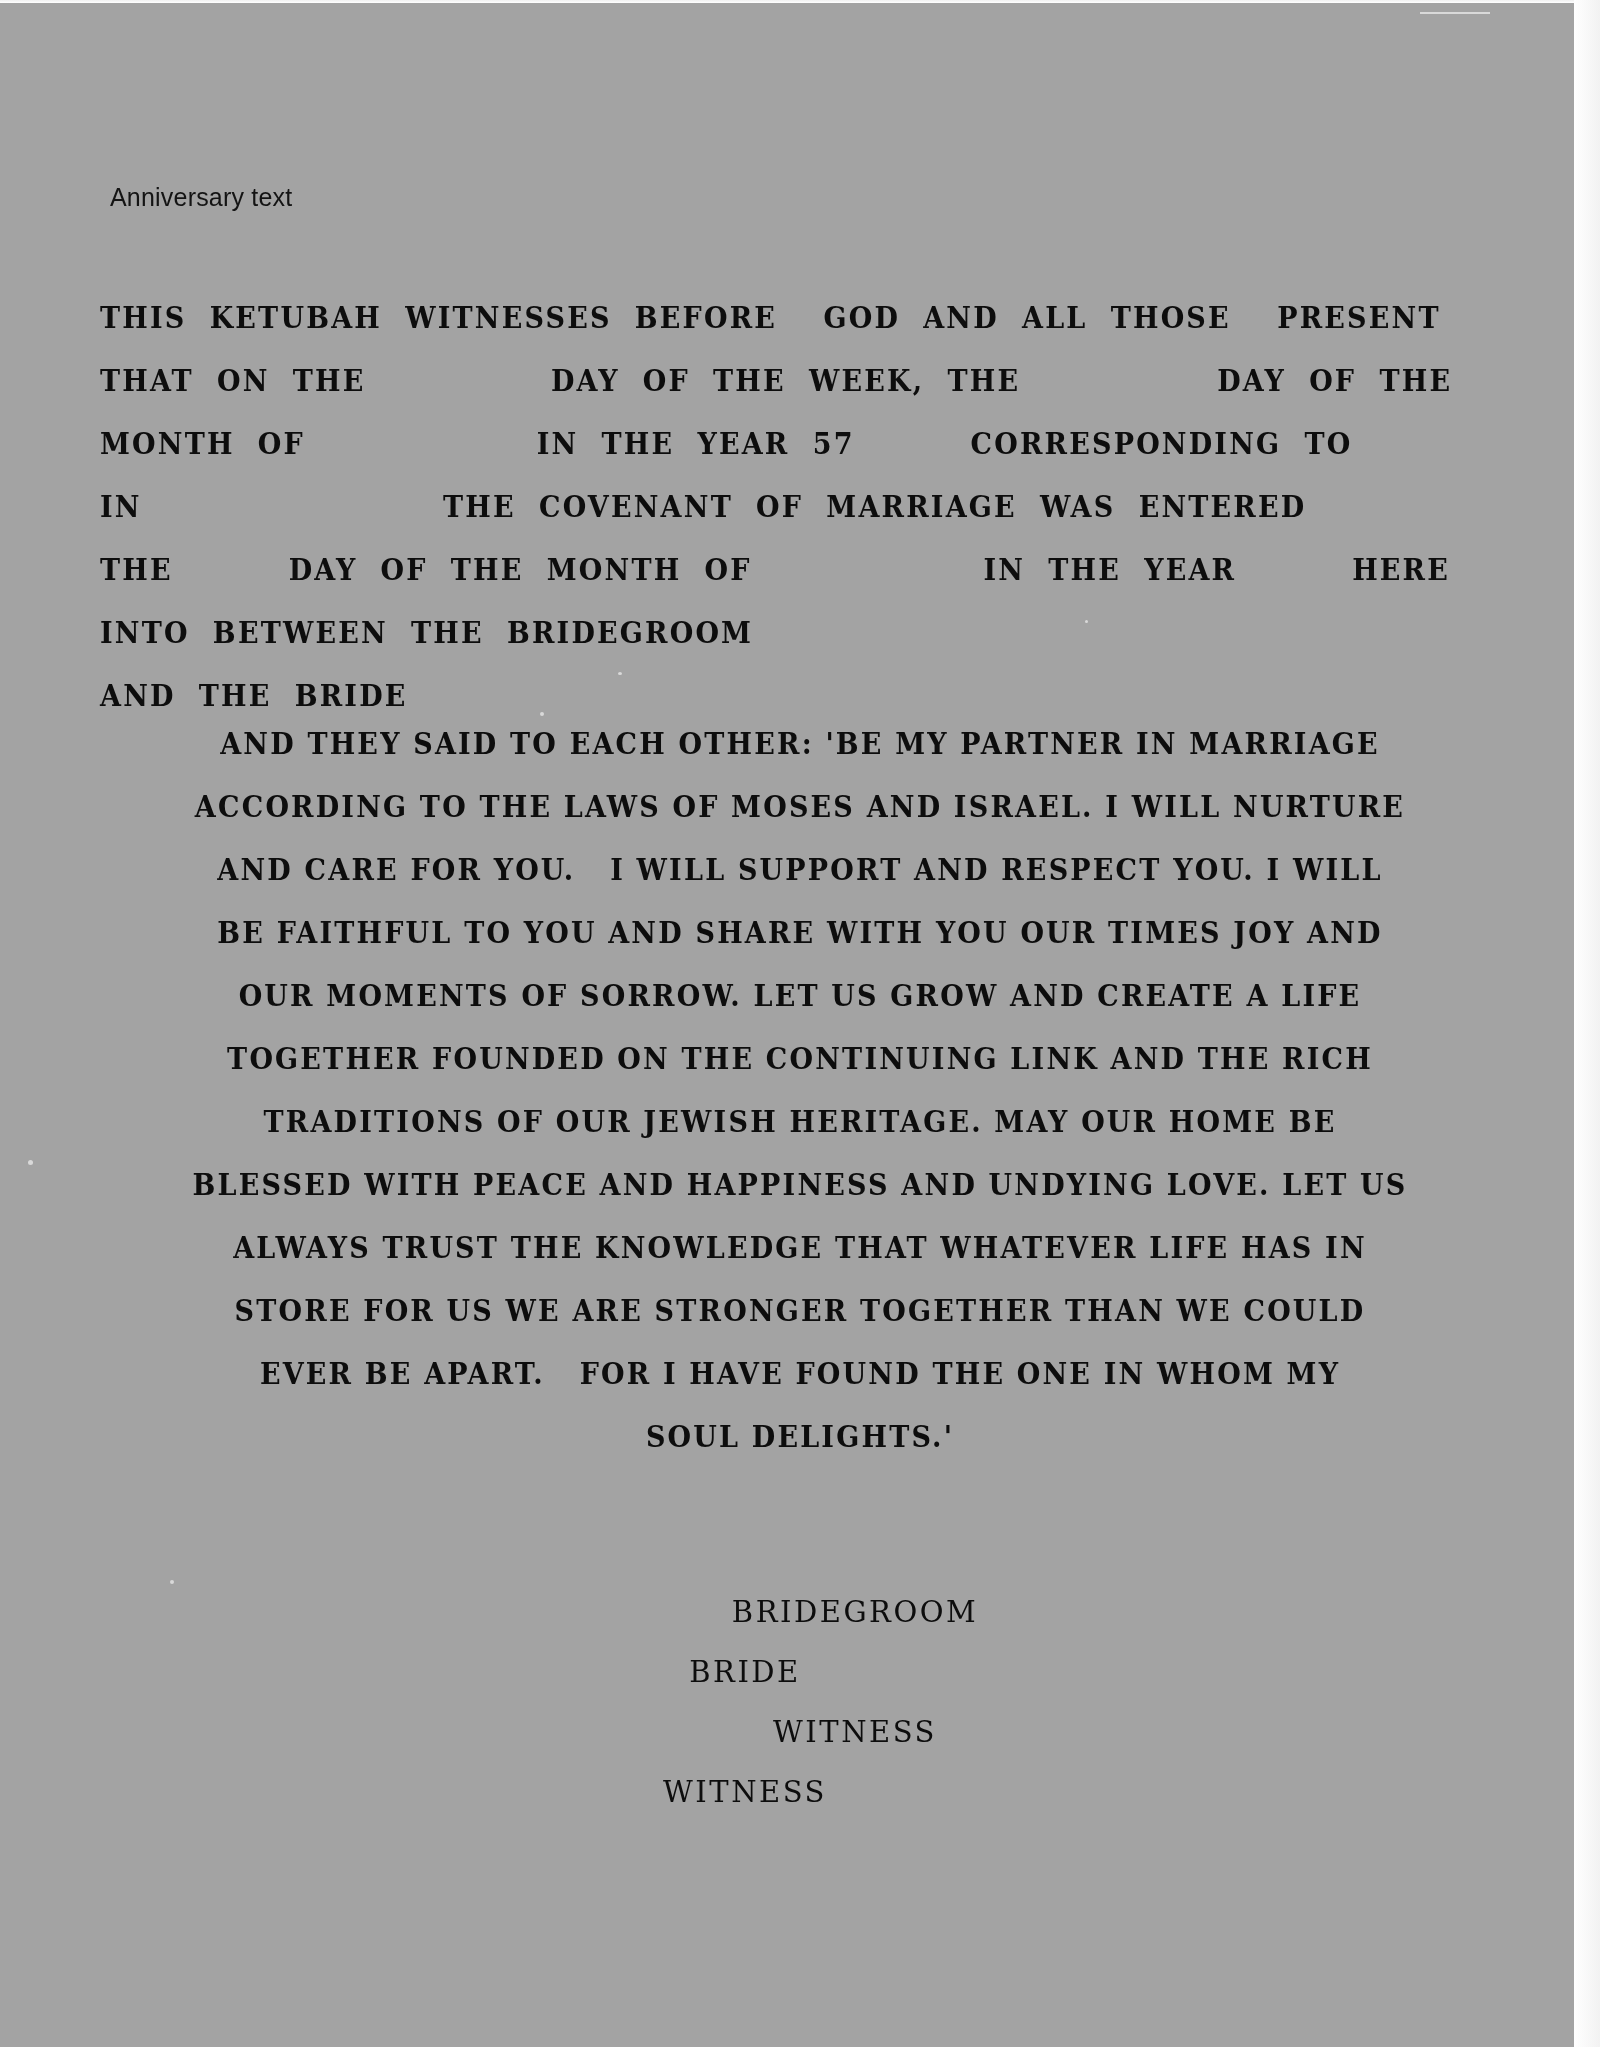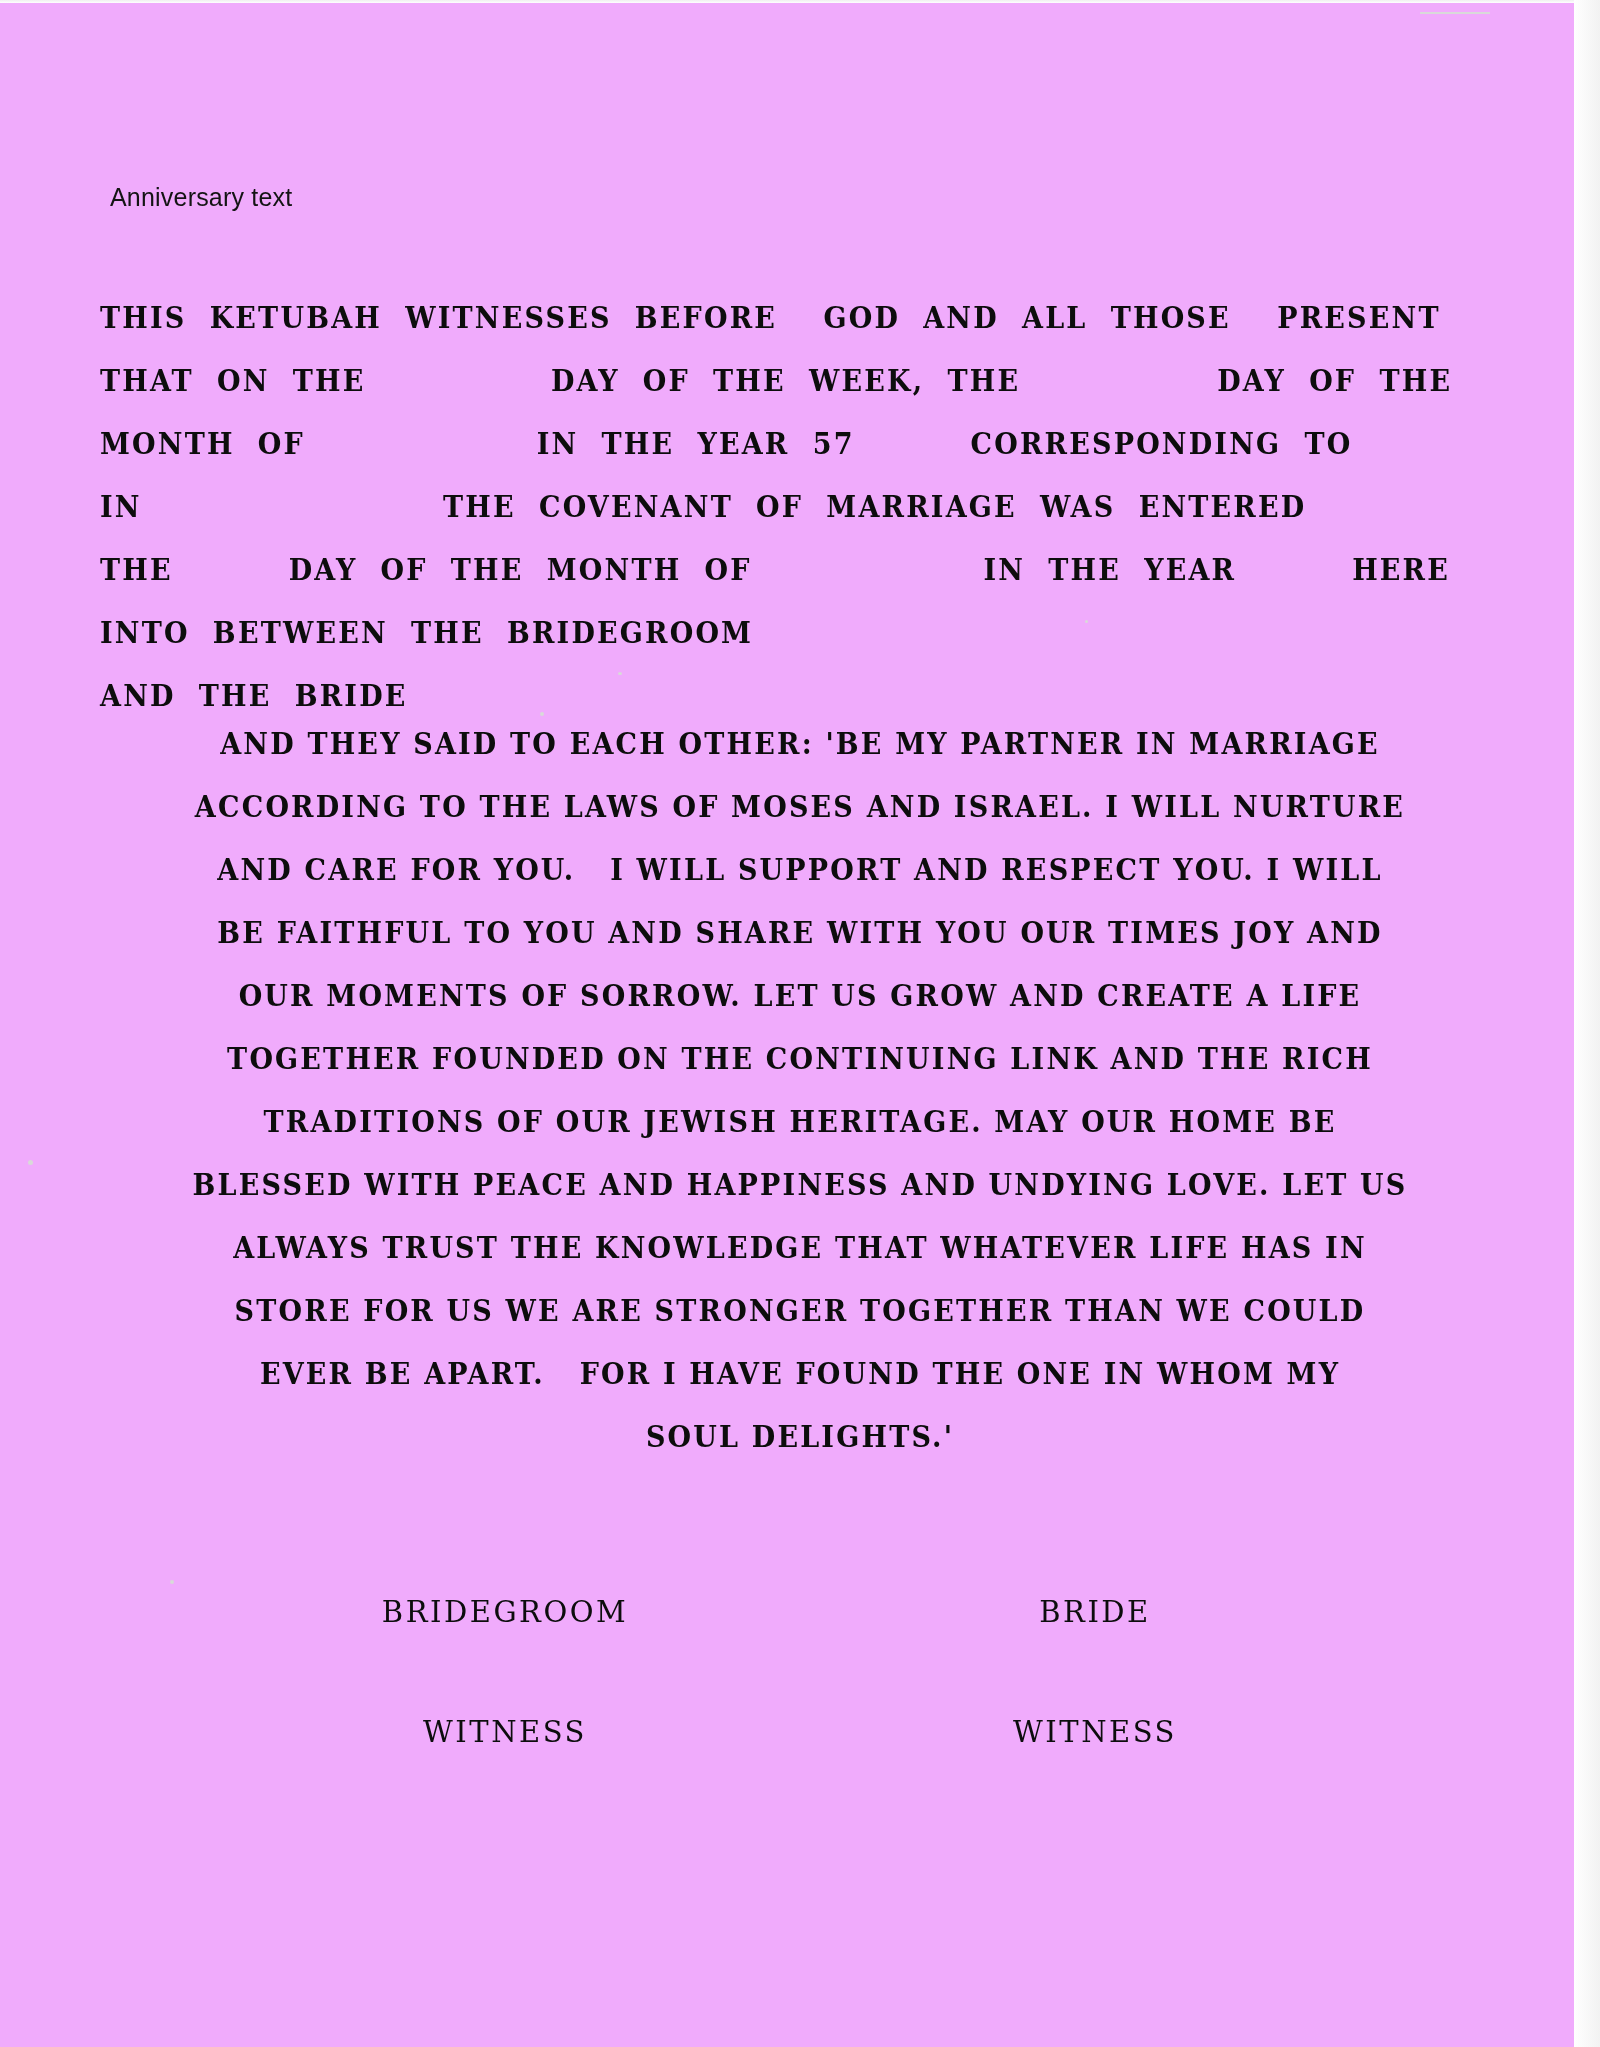--- a/index.html
+++ b/index.html
@@ -12,21 +12,21 @@
     height: 2047px;
     position: relative;
     font-family: "Liberation Sans", sans-serif;
     color: #000000;
     overflow: hidden;
   }
 
   .page {
     position: absolute;
     inset: 0;
-    background: #f0abfc;
+    background: #a3a3a3;
   }
 
   
   .speck {
     position: absolute;
     background: #d9d9d9;
     border-radius: 50%;
   }
 
   .doc-title {
@@ -76,20 +76,21 @@
 
   .sig-grid {
     position: absolute;
     left: 100px;
     right: 100px;
     top: 1595px;
   }
   .sig-row {
     display: flex;
     height: 120px;
+    flex-direction: column;
   }
   .sig-cell {
     flex: 1;
     text-align: center;
     font-family: "DejaVu Serif", serif;
     font-size: 29px;
     letter-spacing: 2.5px;
     text-transform: uppercase;
     color: #0d0d0d;
   }

